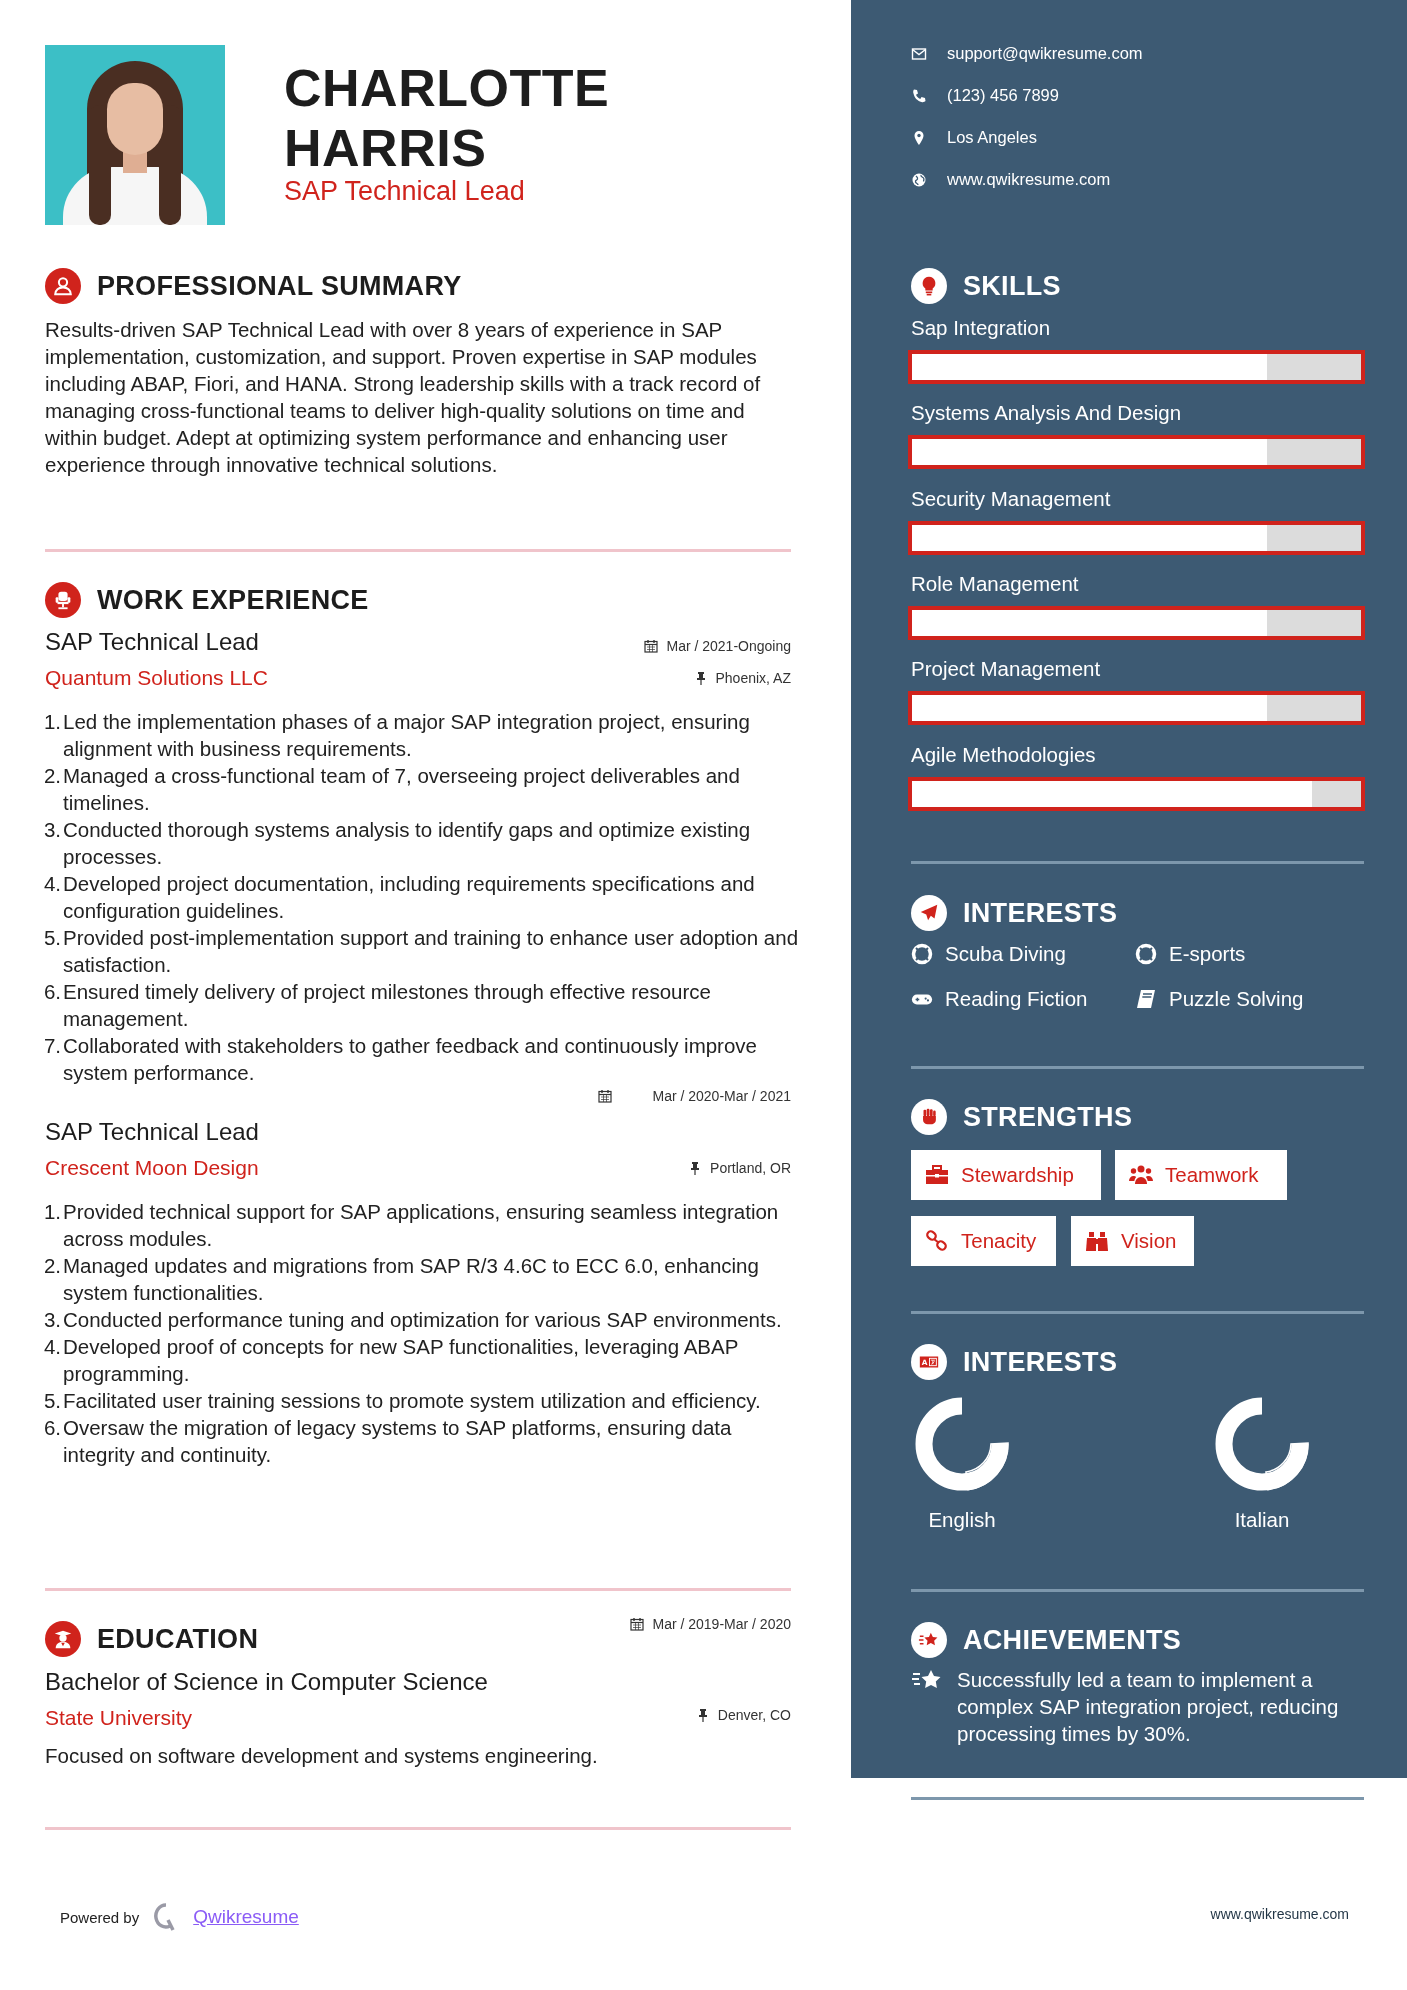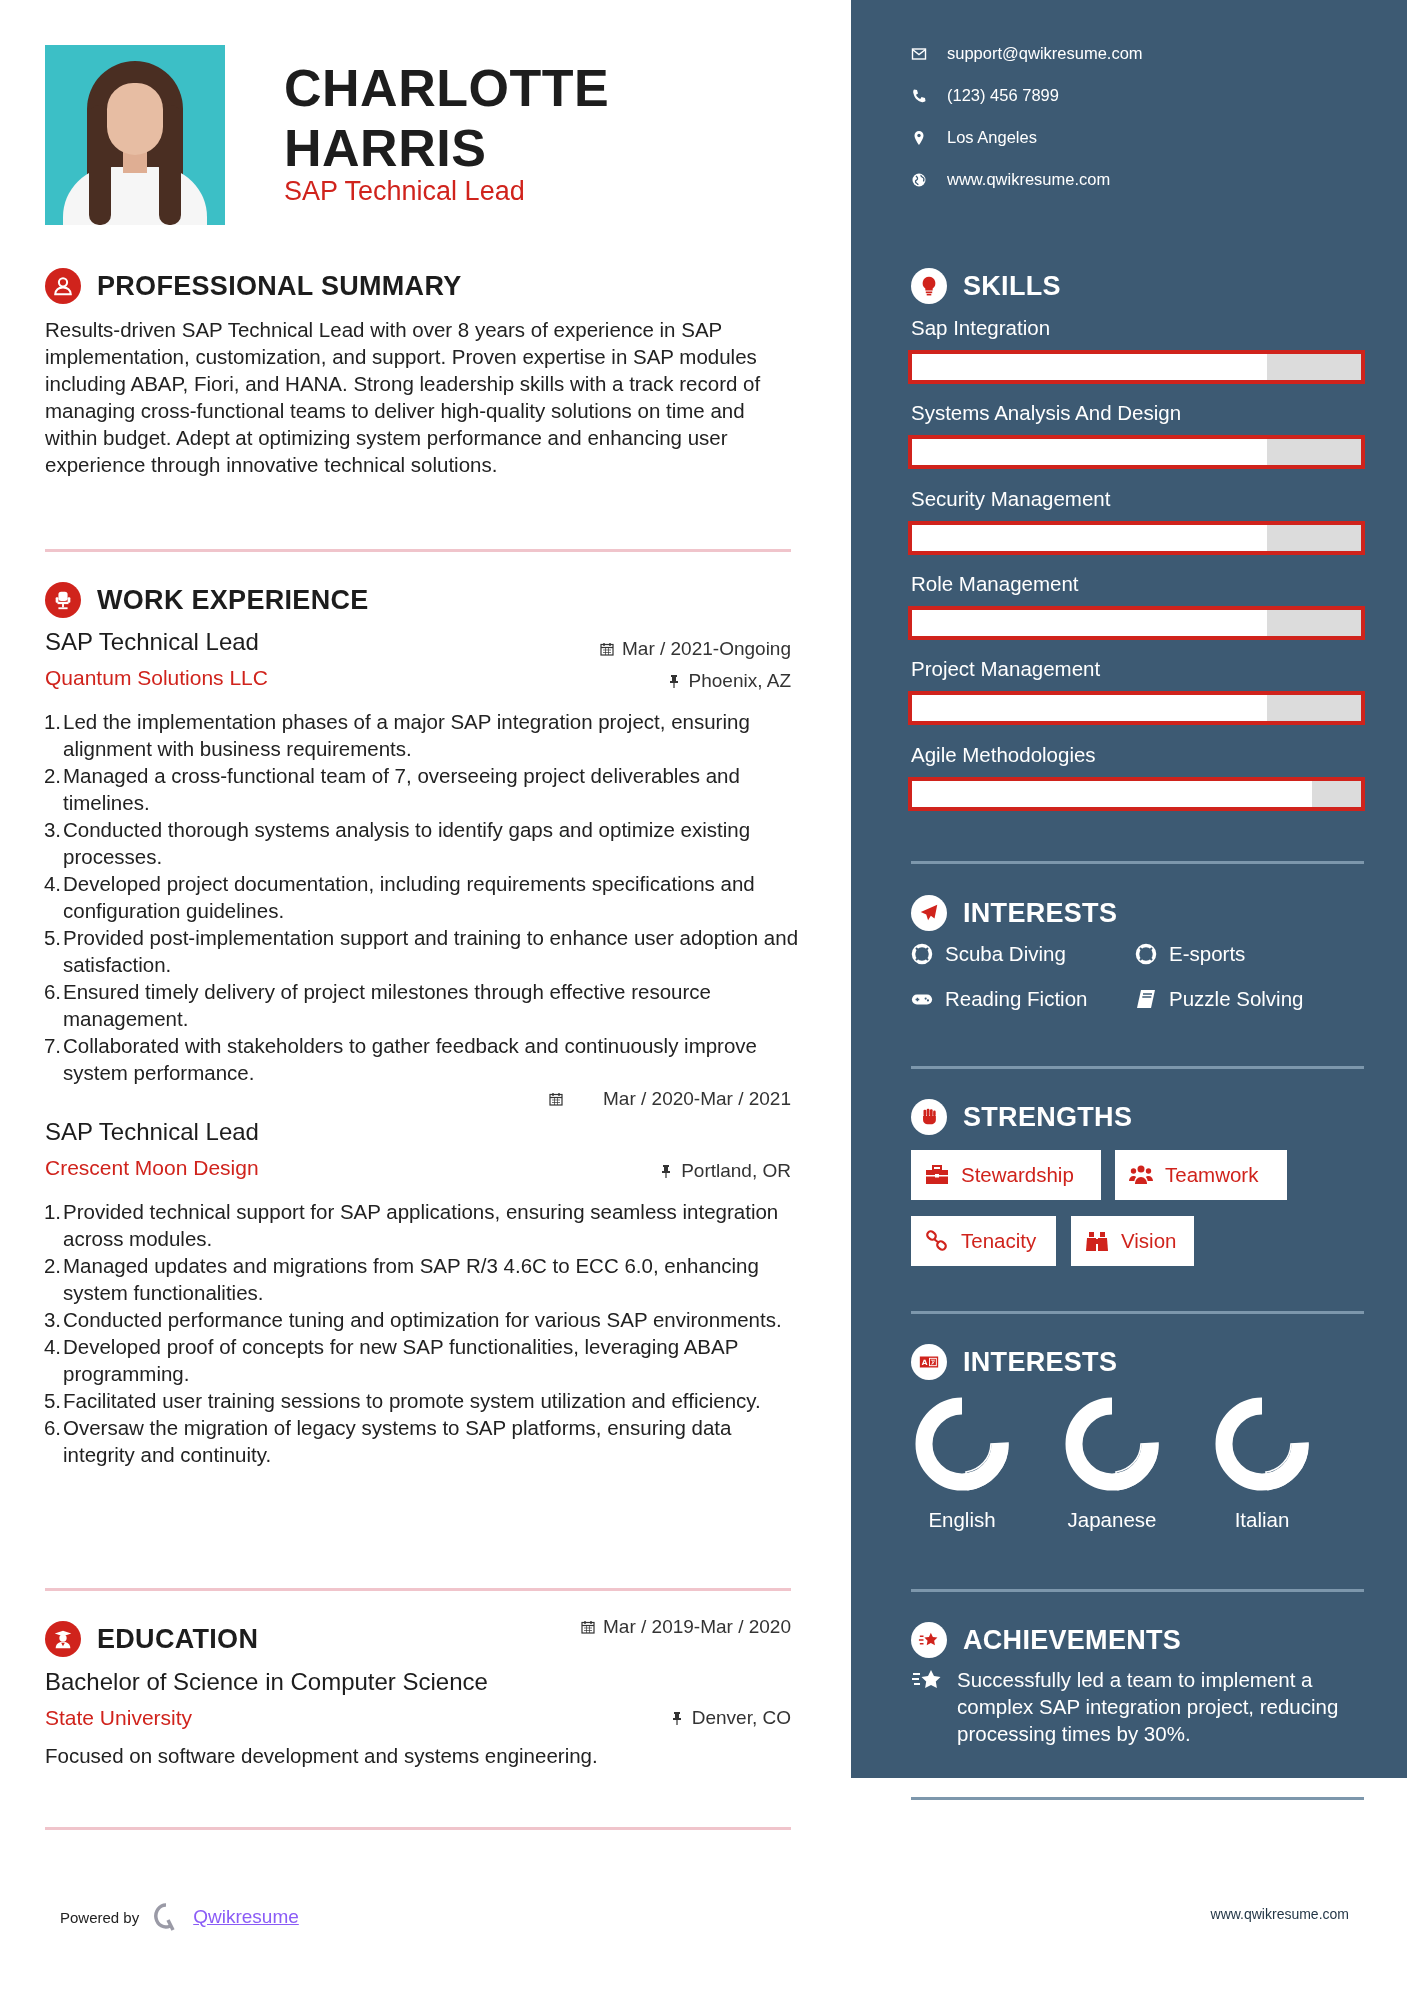--- a/index.html
+++ b/index.html
@@ -27,21 +27,21 @@
   .sec-icon { width: 36px; height: 36px; border-radius: 50%; background: #d0231c; display: flex; align-items: center; justify-content: center; margin-right: 16px; }
   .sec-icon svg { width: 22px; height: 22px; }
   .sec-title { font-size: 27px; font-weight: 700; color: #1d1d1d; letter-spacing: 0.3px; }
 
   .para { position: absolute; left: 45px; width: 750px; font-size: 20.5px; line-height: 27px; color: #222; }
 
   .divider-pink { position: absolute; left: 45px; width: 746px; height: 3px; background: #f0c4cb; }
 
   .job-role { position: absolute; left: 45px; font-size: 24px; color: #1d1d1d; }
   .job-company { position: absolute; left: 45px; font-size: 21px; color: #d0231c; }
-  .meta { position: absolute; right: 60px; font-size: 19px; color: #333; display: flex; align-items: center; justify-content: space-between; }
+  .meta { position: absolute; right: 60px; font-size: 14px; color: #333; display: flex; align-items: center; justify-content: space-between; }
   .meta svg { width: 14px; height: 14px; margin-right: 8px; }
   .bullets { position: absolute; left: 45px; width: 760px; list-style: none; font-size: 20.5px; line-height: 27px; color: #222; }
   .bullets li { position: relative; padding-left: 18px; }
   .bullets li .num { position: absolute; left: -8px; top: 0; width: 24px; text-align: right; }
 
   
   .powered { position: absolute; left: 60px; top: 1902px; font-size: 15px; color: #222; display: flex; align-items: center; }
   .powered .q { margin: 0 14px; width: 26px; height: 30px; }
   .powered .brand { text-decoration: underline; font-size: 19px; color: #8b5cf6; }
   .side-foot { position: absolute; right: 58px; top: 1906px; font-size: 14px; color: #1f3344; }
@@ -414,27 +414,20 @@
       <span class="s-title">INTERESTS</span>
     </div>
 
     <div class="lang" style="left:56px; top:1396px;">
       <svg viewBox="0 0 96 96">
         <circle cx="48" cy="48" r="38" fill="none" stroke="#fff" stroke-width="17" stroke-dasharray="179 60" transform="rotate(-90 48 48) scale(1 -1) translate(0 -96)"></circle>
         <path d="M94 47 A46 46 0 0 1 54 93.6 L52 76 A29 29 0 0 0 77 48 Z" fill="none" stroke="#fff" stroke-width="1.6"></path>
       </svg>
       <div class="lang-name">English</div>
     </div>
-    <div class="lang" style="left:206px; top:1396px;">
-      <svg viewBox="0 0 96 96">
-        <circle cx="48" cy="48" r="38" fill="none" stroke="#fff" stroke-width="17" stroke-dasharray="179 60" transform="rotate(-90 48 48) scale(1 -1) translate(0 -96)"></circle>
-        <path d="M94 47 A46 46 0 0 1 54 93.6 L52 76 A29 29 0 0 0 77 48 Z" fill="none" stroke="#fff" stroke-width="1.6"></path>
-      </svg>
-      <div class="lang-name">Japanese</div>
-    </div>
     <div class="lang" style="left:356px; top:1396px;">
       <svg viewBox="0 0 96 96">
         <circle cx="48" cy="48" r="38" fill="none" stroke="#fff" stroke-width="17" stroke-dasharray="179 60" transform="rotate(-90 48 48) scale(1 -1) translate(0 -96)"></circle>
         <path d="M94 47 A46 46 0 0 1 54 93.6 L52 76 A29 29 0 0 0 77 48 Z" fill="none" stroke="#fff" stroke-width="1.6"></path>
       </svg>
       <div class="lang-name">Italian</div>
     </div>
 
     <div class="divider-side" style="top:1589px;"></div>
 

